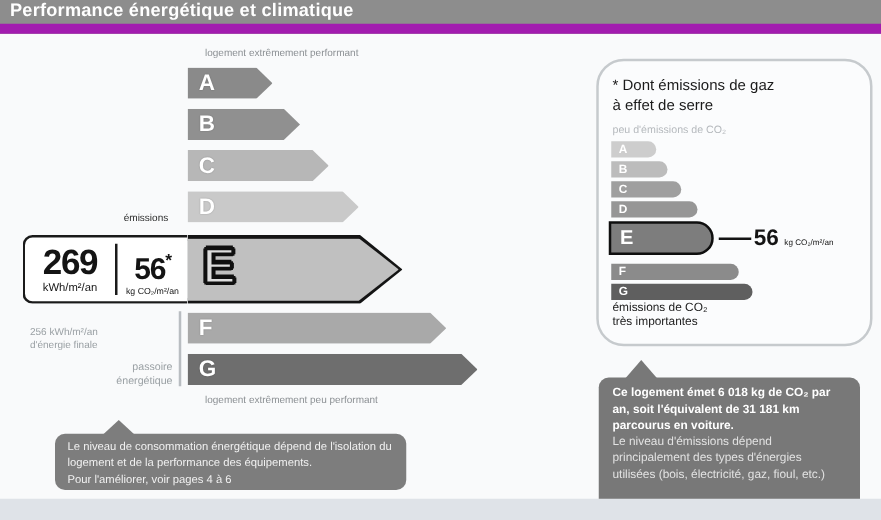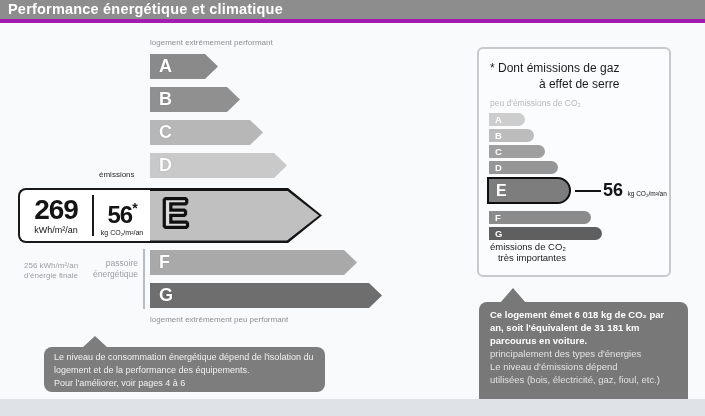--- a/index.html
+++ b/index.html
@@ -1,24 +1,24 @@
 <!DOCTYPE html>
 <html><head>
 <meta charset="utf-8">
 <style>
   html,body{margin:0;padding:0;}
   body{font-family:"Liberation Sans","DejaVu Sans",sans-serif;background:#eceef0;}
   #page{position:relative;width:705px;height:416px;background:#f9fafb;overflow:hidden;}
 
   
-  .hdr{position:absolute;left:0;top:0;width:705px;height:19px;background:#8d8d8d;border-bottom:4px solid #a21caf;}
+  .hdr{position:absolute;left:0;top:0;width:705px;height:19px;background:#8d8d8d;border-bottom:8px solid #a21caf;}
   .hdr .t{position:absolute;left:8px;top:1px;font-size:14.5px;font-weight:bold;color:#ffffff;letter-spacing:.2px;}
 
   
-  .scale-note{position:absolute;font-size:8px;color:#8c9094;}
+  .scale-note{position:absolute;font-size:8px;color:#8c9094;margin-left:14px;}
   .larrow{position:absolute;left:150px;height:25px;clip-path:polygon(0 0,calc(100% - 13px) 0,100% 50%,calc(100% - 13px) 100%,0 100%);display:flex;align-items:center;}
   .larrow .gl{font-size:18px;font-weight:bold;color:#ffffff;padding-left:9px;text-shadow:0 0 1px rgba(0,0,0,.35);}
 
   
   .value-box{position:absolute;left:18px;top:188px;width:132px;height:55px;background:#ffffff;border:2px solid #1a1a1a;border-right:none;border-radius:8px 0 0 8px;box-sizing:border-box;display:flex;}
   .vb-cell{display:flex;flex-direction:column;align-items:center;justify-content:center;}
   .vb-c1{width:72px;}
   .vb-c2{flex:1;}
   .vb-div{width:2px;background:#1a1a1a;margin:5px 0;}
   .vb-num{font-size:28px;font-weight:bold;color:#141414;line-height:28px;letter-spacing:-1px;}
@@ -30,21 +30,21 @@
   
   .big-arrow{position:absolute;left:150px;top:188px;width:172px;height:55px;background:#141414;clip-path:polygon(0 0,calc(100% - 34px) 0,100% 50%,calc(100% - 34px) 100%,0 100%);}
   .big-arrow .inner{position:absolute;left:0;top:2.5px;right:3px;bottom:2.5px;background:#c0c0c0;clip-path:polygon(0 0,calc(100% - 32px) 0,100% 50%,calc(100% - 32px) 100%,0 100%);}
   .big-arrow .big-letter{position:absolute;left:12px;top:3px;font-size:40px;font-weight:bold;color:#dedede;-webkit-text-stroke:2.5px #101010;text-shadow:-2px 0 #101010,2px 0 #101010,0 -2px #101010,0 2px #101010;}
 
   .tiny-gray{position:absolute;font-size:8px;color:#9aa0a4;line-height:10px;}
   .sieve{position:absolute;right:567px;text-align:right;font-size:8.5px;color:#9aa0a4;line-height:11px;}
   .sieve-line{position:absolute;left:143px;top:249px;width:2px;height:60px;background:#b9bdc1;}
 
   
-  .panel{position:absolute;left:477px;top:47px;width:194px;height:230px;border:2px solid #c6cacd;border-radius:6px;box-sizing:border-box;background:#fbfcfd;text-align:right;}
+  .panel{position:absolute;left:477px;top:47px;width:221px;height:230px;border:2px solid #c6cacd;border-radius:22px;box-sizing:border-box;background:#fbfcfd;}
   .panel .head{position:absolute;left:11px;top:11px;font-size:12px;color:#1b1b1b;line-height:16px;}
   .panel .plight{position:absolute;left:11px;top:49px;font-size:8.5px;color:#b5b9bd;}
   .rarrow{position:absolute;left:10px;height:13px;border-radius:0 7px 7px 0;display:flex;align-items:center;}
   .rarrow .gl{font-size:9.5px;font-weight:bold;color:#ffffff;padding-left:6px;}
   .rarrow-e{position:absolute;left:8px;top:128px;width:84px;height:27px;background:#7d7d7d;border:2px solid #0f0f0f;border-radius:0 15px 15px 0;box-sizing:border-box;display:flex;align-items:center;}
   .rarrow-e .gl{font-size:16px;font-weight:bold;color:#ffffff;padding-left:7px;}
   .lead{position:absolute;left:96px;top:141px;width:26px;height:2px;background:#141414;}
   .co2val{position:absolute;left:124px;top:131px;white-space:nowrap;}
   .co2val .v{font-size:18px;font-weight:bold;color:#141414;}
   .co2val .u{font-size:6.5px;color:#141414;}
@@ -103,21 +103,21 @@
   <div class="big-arrow">
     <div class="inner"></div>
     <span class="big-letter">E</span>
   </div>
 
   <div class="tiny-gray" style="left:24px;top:261px;">
     <div>256 kWh/m²/an</div>
     <div>d'énergie finale</div>
   </div>
 
-  <div class="sieve" style="top:258px;text-align:right;">
+  <div class="sieve" style="top:288px;text-align:right;">
     <div>passoire</div>
     <div>énergétique</div>
   </div>
   <div class="sieve-line"></div>
 
   <div class="larrow" style="top: 250px; height: 25px; width: 207px; background: rgb(169, 169, 169);">
       <span class="gl">F</span>
     </div>
   <div class="larrow" style="top: 283px; height: 25px; width: 232px; background: rgb(110, 110, 110);">
       <span class="gl">G</span>
@@ -172,19 +172,19 @@
     <div>Le niveau de consommation énergétique dépend de l'isolation du</div>
     <div>logement et de la performance des équipements.</div>
     <div>Pour l'améliorer, voir pages 4 à 6</div>
   </div>
 
   <div class="note note-r">
     <span class="tri"></span>
     <div class="b">Ce logement émet 6 018 kg de CO₂ par</div>
     <div class="b">an, soit l'équivalent de 31 181 km</div>
     <div class="b">parcourus en voiture.</div>
+    <div class="r">Le niveau d'émissions dépend</div>
     <div class="r">principalement des types d'énergies</div>
-    <div class="r">Le niveau d'émissions dépend</div>
     <div class="r">utilisées (bois, électricité, gaz, fioul, etc.)</div>
   </div>
 
   <div class="bottom-strip"></div>
 </div>
 
 </body></html>

